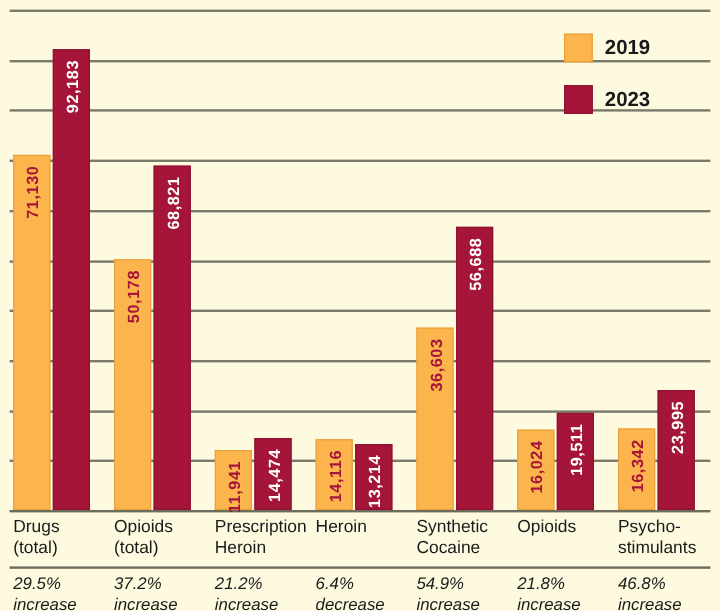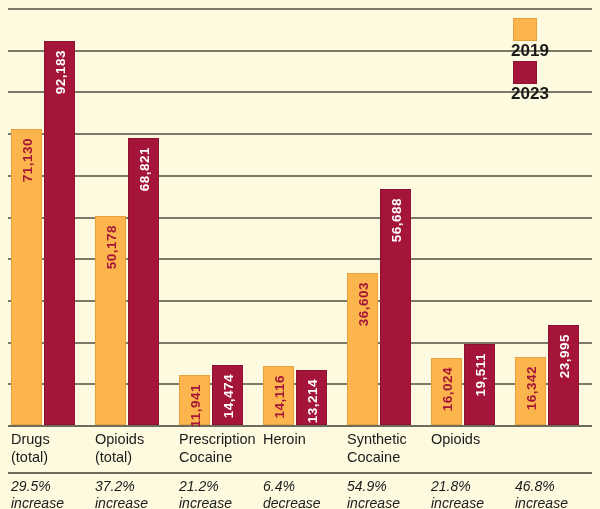--- a/index.html
+++ b/index.html
@@ -98,21 +98,20 @@
   #legend {
     position: absolute;
     right: 10px;
     top: 18px;
     width: 120px;
   }
   .legend-row {
     display: flex;
     align-items: center;
     height: 43px;
-    flex-direction: column;
   }
   .legend-swatch {
     width: 24px;
     height: 24px;
     margin-right: 10px;
     box-sizing: border-box;
   }
   .legend-swatch.sw-2019 {
     background: #fcb54c;
     border: 1px solid #e8a23c;
@@ -292,25 +291,27 @@
       <span class="legend-label">2023</span>
     </div>
   </div>
 
   <div id="labels-row">
     <div class="cat-label" style="left:3px">Drugs
 (total)</div>
     <div class="cat-label" style="left:87px">Opioids
 (total)</div>
     <div class="cat-label" style="left:171px">Prescription
-Cocaine</div>
+Heroin</div>
     <div class="cat-label" style="left:255px">Heroin</div>
     <div class="cat-label" style="left:339px">Synthetic
 Cocaine</div>
     <div class="cat-label" style="left:423px">Opioids</div>
+    <div class="cat-label" style="left:507px">Psycho-
+stimulants</div>
   </div>
 
   <div id="footer-rule"></div>
 
   <div id="pct-row">
     <div class="pct-label" style="left:3px">29.5%
 increase</div>
     <div class="pct-label" style="left:87px">37.2%
 increase</div>
     <div class="pct-label" style="left:171px">21.2%

